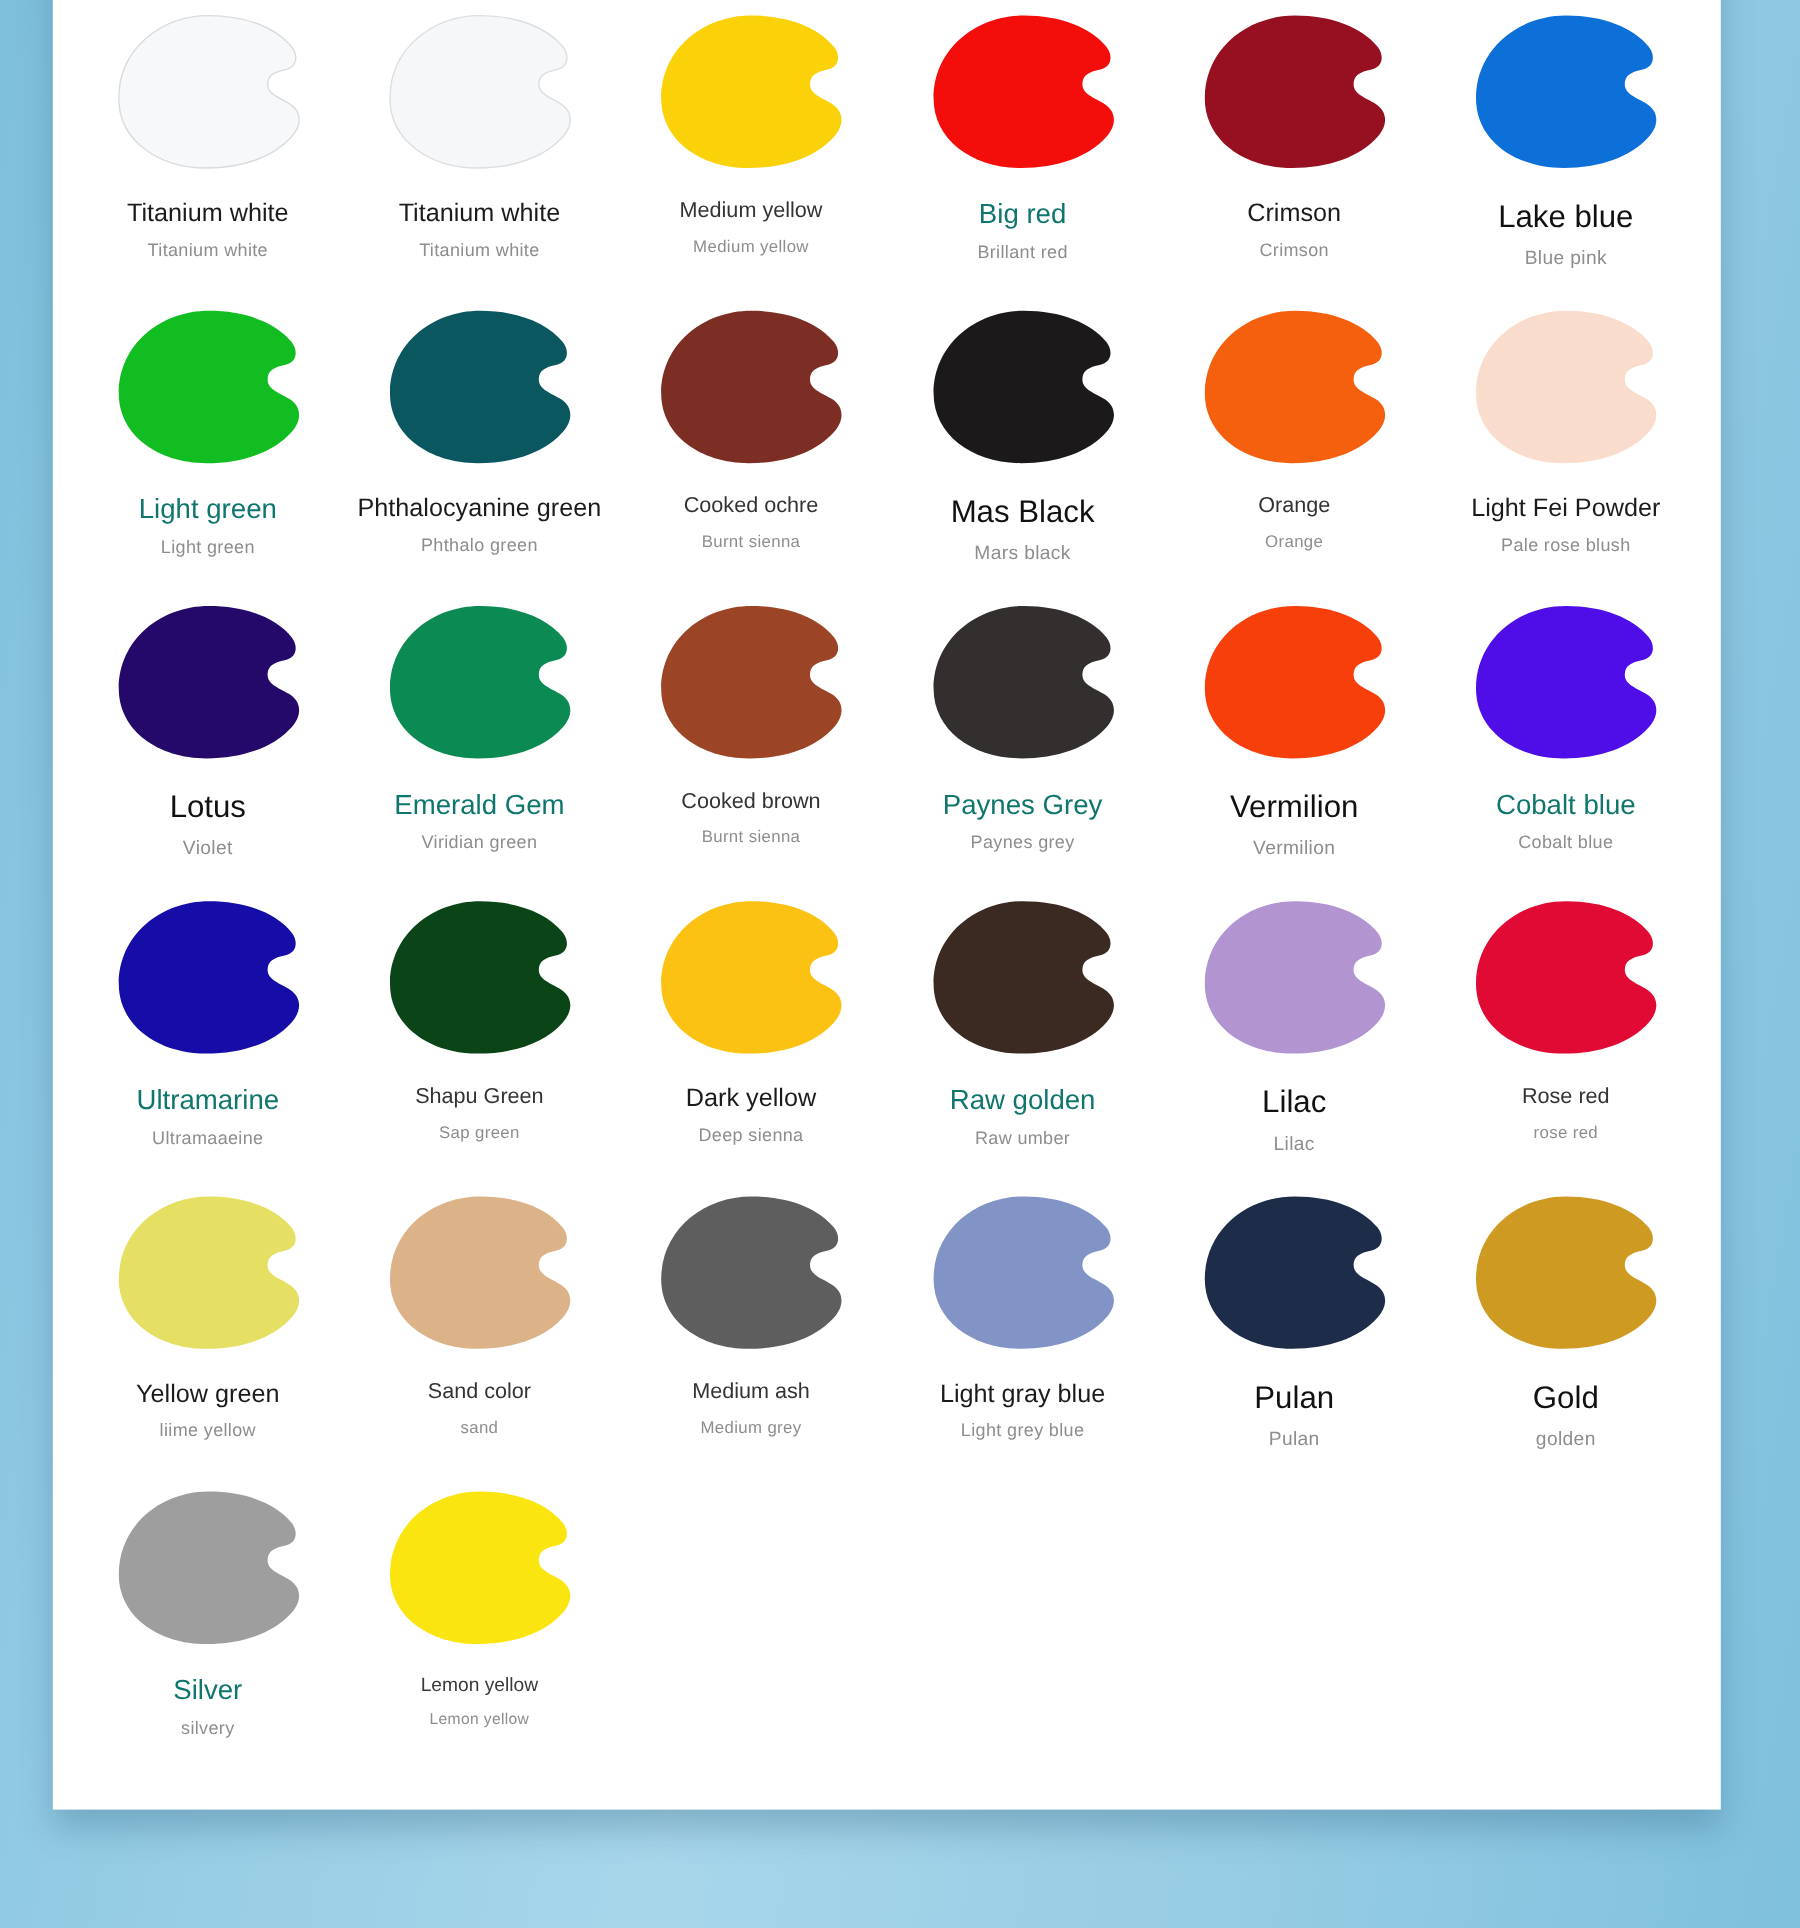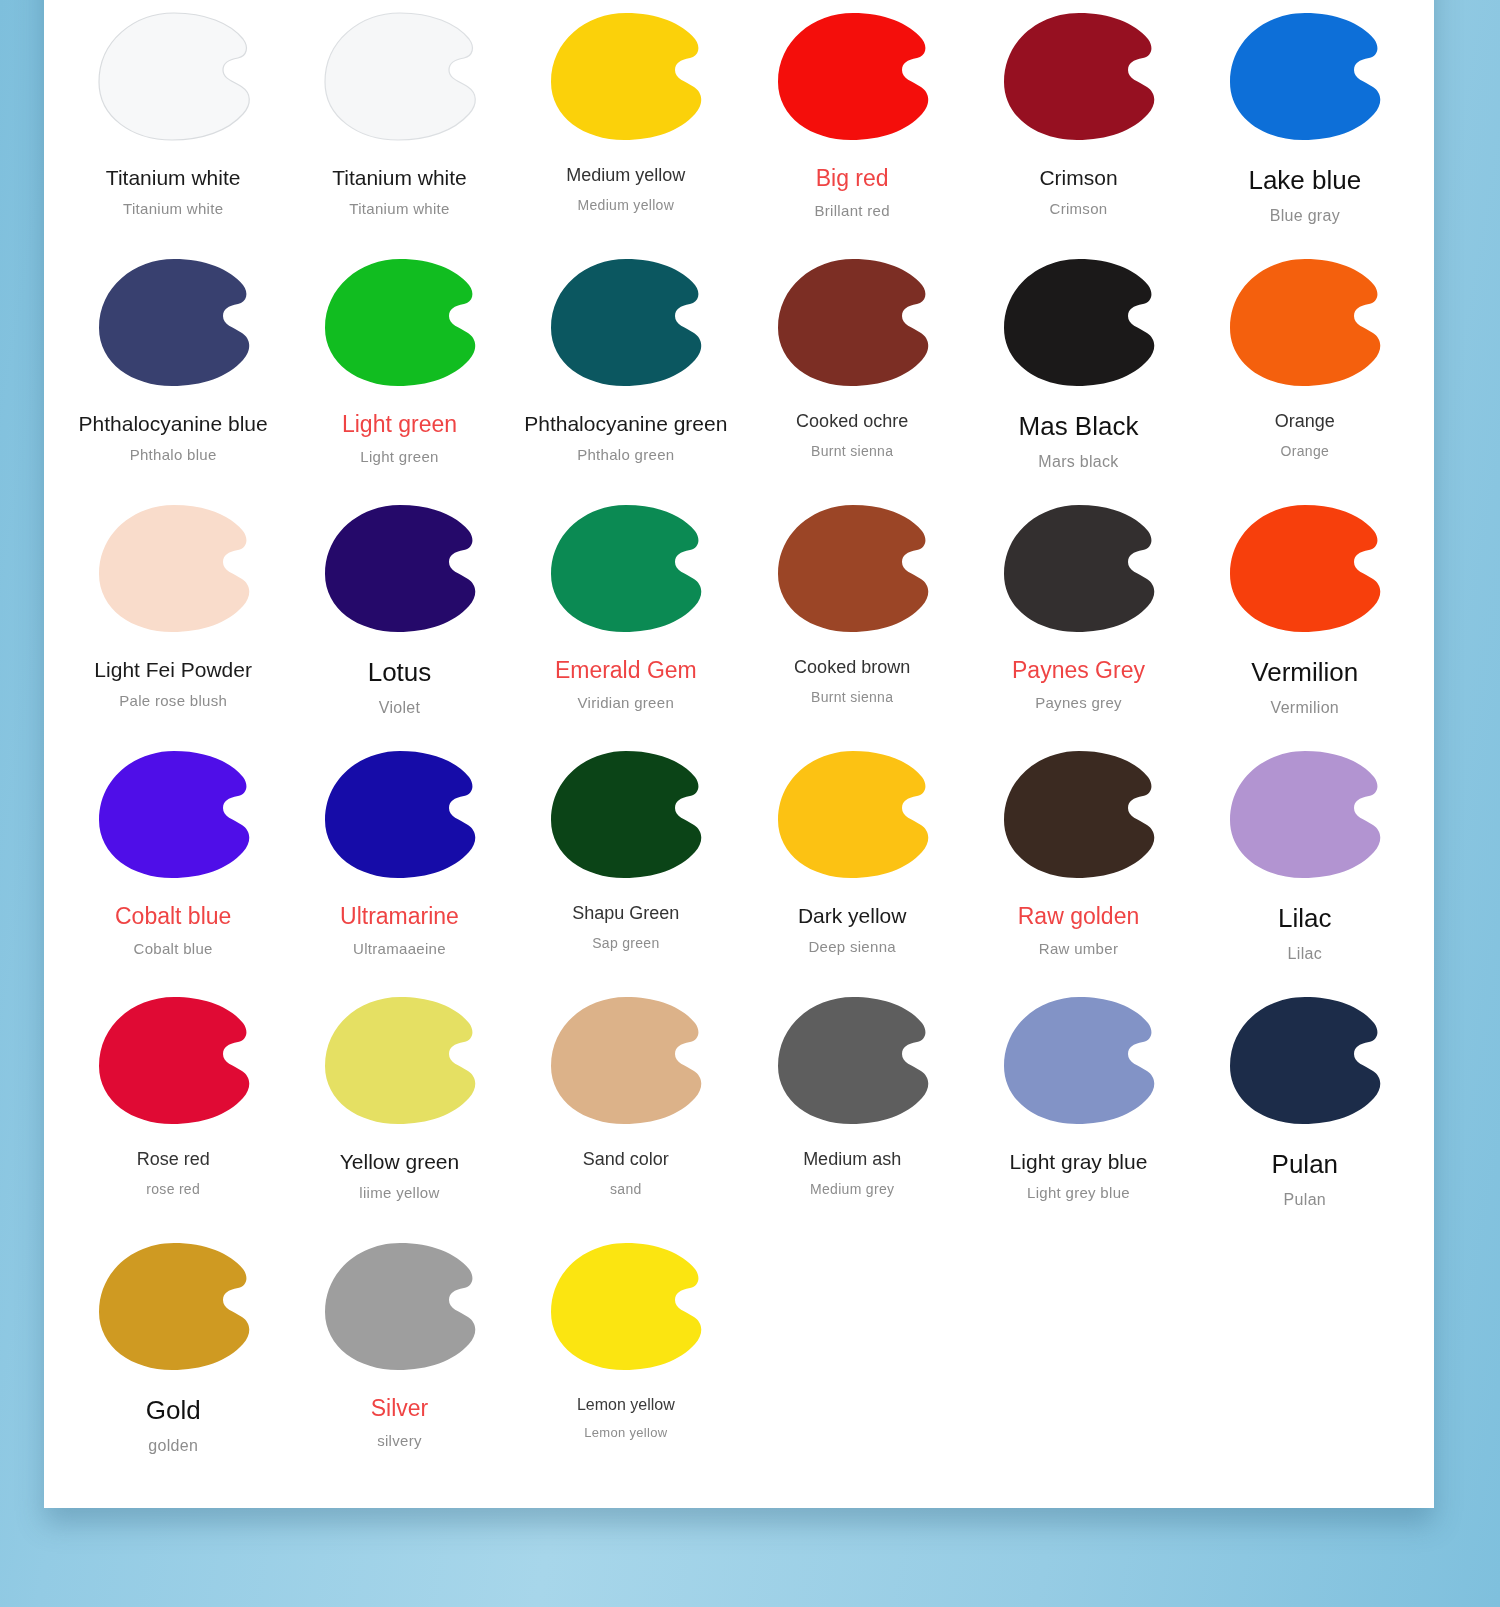--- a/index.html
+++ b/index.html
@@ -82,21 +82,21 @@
     color: #8d8d8d;
     text-align: center;
     line-height: 1.1;
     white-space: nowrap;
     margin-top: 12px;
     letter-spacing: 0.3px;
   }
 
   
   .s-xl .label-main { font-size: 26px; color: #111; }
-  .s-lg .label-main { font-size: 23px; color: #ef4444; }
+  .s-lg .label-main { font-size: 23px; color: #0f766e; }
   .s-md .label-main { font-size: 21px; }
   .s-sm .label-main { font-size: 18px; color: #333; }
   .s-xs .label-main { font-size: 16px; color: #3a3a3a; }
 
   .s-xl .label-sub { font-size: 16px; }
   .s-sm .label-sub { font-size: 14px; }
   .s-xs .label-sub { font-size: 13px; }
 </style>
 </head>
 <body>
@@ -150,30 +150,21 @@
         <div class="label-main">Crimson</div>
         <div class="label-sub">Crimson</div>
       </div>
       <div class="swatch-cell s-xl">
         <div class="blob-wrap">
           <svg class="blob" viewBox="0 0 163 130">
             <path d="M82 2 C113 2 138 12 151 28 C157 36 155 45 146 47 C136 49 131 52 131 59 C131 68 141 70 150 76 C159 82 160 93 151 103 C136 120 110 129 80 129 C40 129 7 106 7 71 C7 30 42 2 82 2 Z" fill="#0d6fd8"></path>
           </svg>
         </div>
         <div class="label-main">Lake blue</div>
-        <div class="label-sub">Blue gray</div>
-      </div>
-      <div class="swatch-cell s-md">
-        <div class="blob-wrap">
-          <svg class="blob" viewBox="0 0 163 130">
-            <path d="M82 2 C113 2 138 12 151 28 C157 36 155 45 146 47 C136 49 131 52 131 59 C131 68 141 70 150 76 C159 82 160 93 151 103 C136 120 110 129 80 129 C40 129 7 106 7 71 C7 30 42 2 82 2 Z" fill="#38406f"></path>
-          </svg>
-        </div>
-        <div class="label-main">Phthalocyanine blue</div>
-        <div class="label-sub">Phthalo blue</div>
+        <div class="label-sub">Blue pink</div>
       </div>
       <div class="swatch-cell s-lg">
         <div class="blob-wrap">
           <svg class="blob" viewBox="0 0 163 130">
             <path d="M82 2 C113 2 138 12 151 28 C157 36 155 45 146 47 C136 49 131 52 131 59 C131 68 141 70 150 76 C159 82 160 93 151 103 C136 120 110 129 80 129 C40 129 7 106 7 71 C7 30 42 2 82 2 Z" fill="#11bd20"></path>
           </svg>
         </div>
         <div class="label-main">Light green</div>
         <div class="label-sub">Light green</div>
       </div>

